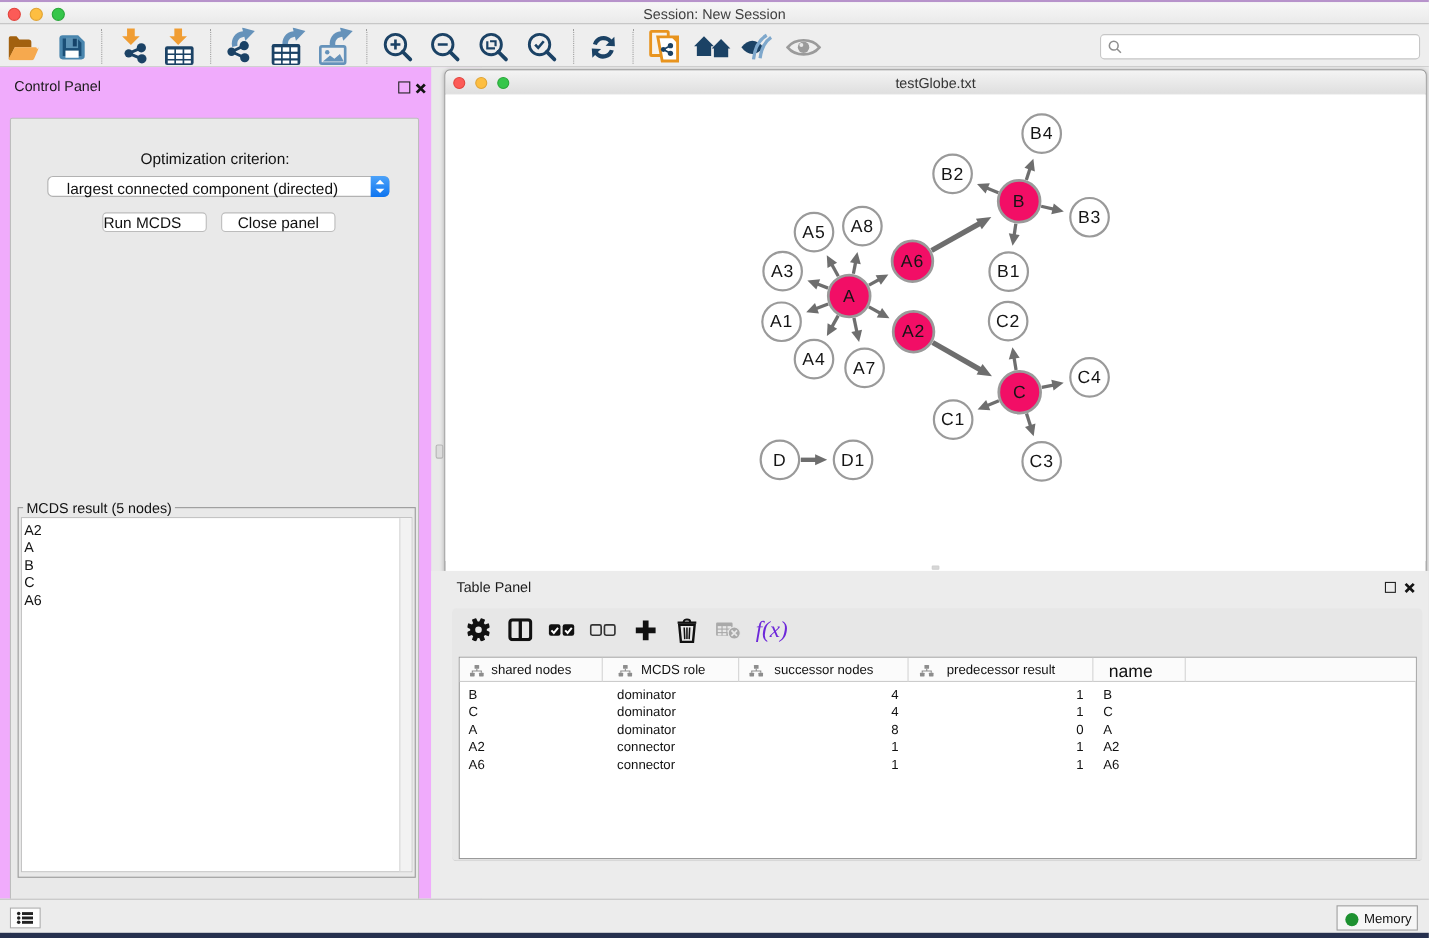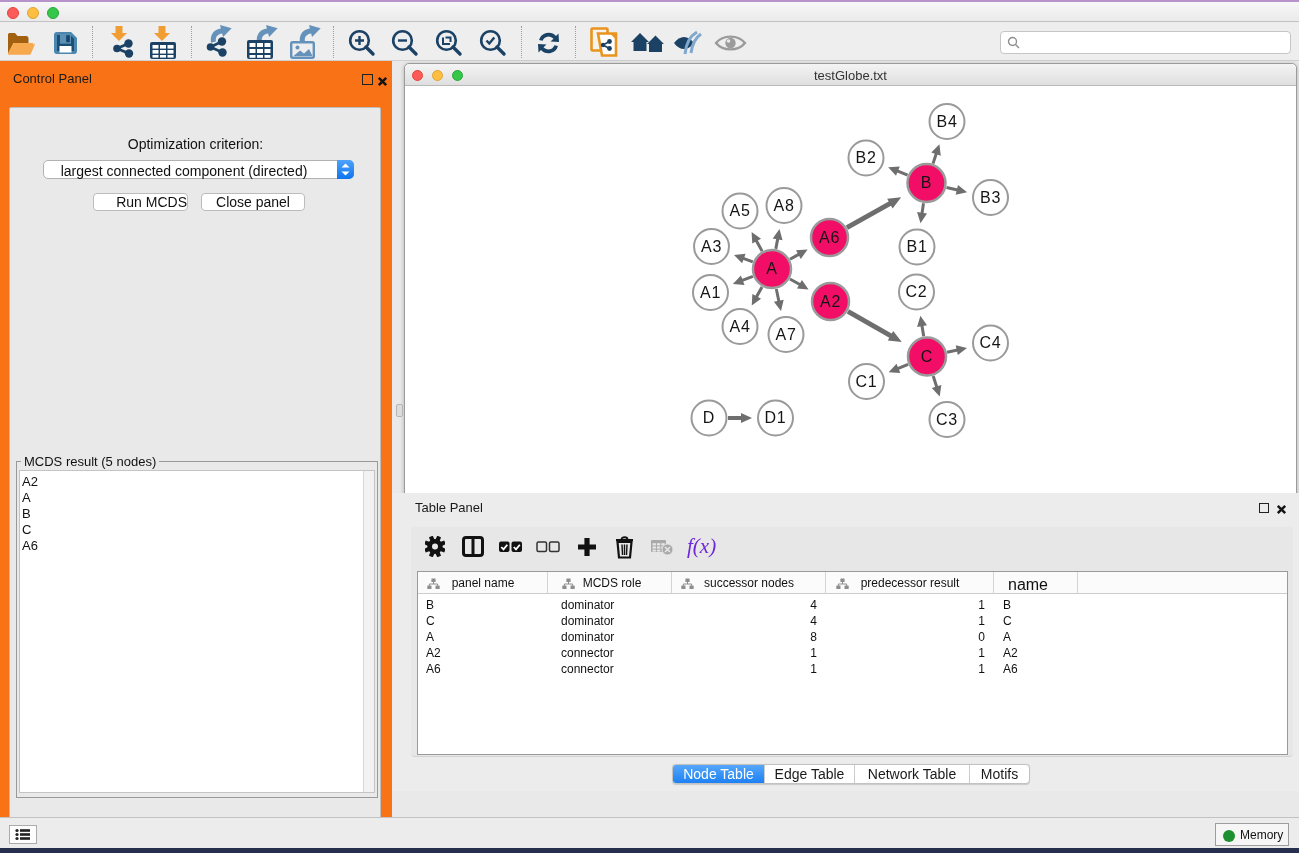--- a/index.html
+++ b/index.html
@@ -5,20 +5,21 @@
 .abs{position:absolute}
 .light{width:12px;height:12px;border-radius:50%;position:absolute;top:4.5px}
 </style></head><body>
 
 <div class="abs" style="left:0;top:0;width:1299px;height:2px;background:#b793cb"></div>
 
 <div class="abs" style="left:0;top:2px;width:1299px;height:20px;background:linear-gradient(#f7f7f7,#eaeaea);border-bottom:1px solid #c2c2c2">
   <div class="light" style="left:7px;background:#fc5b57;border:1px solid #e2453e"></div>
   <div class="light" style="left:27px;background:#fdbe41;border:1px solid #e0a435"></div>
   <div class="light" style="left:47px;background:#35c64a;border:1px solid #2aa73a"></div>
+  <div class="abs" style="left:0;width:1299px;text-align:center;top:3px;font-size:13px;color:#404040">Session: New Session</div>
 </div>
 
 <div class="abs" id="toolbar" style="left:0;top:23px;width:1299px;height:38px;background:#eeeeee;border-bottom:1px solid #d0d0d0">
     <div style="position:absolute;left:92px;top:3px;height:32px;width:0;border-left:1px dotted #9e9e9e"></div>
     <div style="position:absolute;left:190.5px;top:3px;height:32px;width:0;border-left:1px dotted #9e9e9e"></div>
     <div style="position:absolute;left:333px;top:3px;height:32px;width:0;border-left:1px dotted #9e9e9e"></div>
     <div style="position:absolute;left:521px;top:3px;height:32px;width:0;border-left:1px dotted #9e9e9e"></div>
     <div style="position:absolute;left:575px;top:3px;height:32px;width:0;border-left:1px dotted #9e9e9e"></div>
     <svg style="position:absolute;left:7px;top:8px" width="28" height="24" viewBox="0 0 28 24">
       <path d="M1 23 V3.5 a1.5 1.5 0 0 1 1.5 -1.5 H8 l2.5 3 h8.5 a2.5 2.5 0 0 1 2.5 2.5 V12 H6.5 Z" fill="#a2610f"></path>
@@ -140,42 +141,42 @@
       <circle cx="16.5" cy="11" r="5.2" fill="#9b9b9b"></circle>
       <circle cx="14.5" cy="9" r="1.8" fill="#e8e8e8"></circle>
     </svg>
     <div style="position:absolute;left:1000px;top:8px;width:291px;height:23px;background:#fff;border:1px solid #c6c6c6;border-radius:4px"></div>
     <svg style="position:absolute;left:1007px;top:13px" width="14" height="14">
       <circle cx="5.5" cy="5.5" r="4" fill="none" stroke="#8e8e8e" stroke-width="1.4"></circle>
       <path d="M8.5 8.5 L12 12" stroke="#8e8e8e" stroke-width="1.4"></path>
     </svg>
   </div>
 
-<div class="abs" style="left:0;top:61px;width:438px;height:756px;background:#f97316;border-right:1px solid #bfbfbf">
+<div class="abs" style="left:0;top:61px;width:438px;height:756px;background:#f0abfc;border-right:1px solid #bfbfbf">
   <div class="abs" style="left:13px;top:10px;font-size:13px;color:#1a1a1a">Control Panel</div>
   <div class="abs" style="left:362px;top:13px;width:11px;height:11px;border:1.5px solid #222;background:transparent"></div>
   <div class="abs" style="left:377px;top:12px"><svg width="11" height="11" viewBox="0 0 11 11">
         <path d="M1.8 1.8 L9.2 9.2 M9.2 1.8 L1.8 9.2" stroke="#141414" stroke-width="2.5"></path>
       </svg></div>
 
   <div class="abs" style="left:9px;top:46px;width:372px;height:757px;background:#e9e9e9;border:1px solid #bdbdbd;border-radius:2px"></div>
 
   <div class="abs" style="left:43px;top:99px;width:311px;height:19px;background:#fff;border:1px solid #b2b2b2;border-radius:5px">
     <div class="abs" style="left:0;top:2px;width:280px;text-align:center;font-size:14px;color:#111;white-space:nowrap">largest connected component (directed)</div>
     <div class="abs" style="right:-1px;top:-1px;width:17px;height:19px;border-radius:0 5px 5px 0;background:linear-gradient(#4da3fa,#0d74ef)">
       <svg width="17" height="19">
           <path d="M4.5 7.5 L8.5 3.5 L12.5 7.5 Z" fill="#fff"></path>
           <path d="M4.5 11.5 L8.5 15.5 L12.5 11.5 Z" fill="#fff"></path>
         </svg>
     </div>
   </div>
 
   <div class="abs" style="left:0;top:75px;width:391px;text-align:center;font-size:14px;color:#111">Optimization criterion:</div>
 
-  <div class="abs" style="left:93px;top:132px;width:95px;height:18px;background:#fff;border:1px solid #bcbcbc;border-radius:4px;text-align:right;font-size:14px;line-height:17px;color:#111">Run MCDS</div>
+  <div class="abs" style="left:93px;top:132px;width:95px;height:18px;background:#fff;border:1px solid #bcbcbc;border-radius:4px;text-align:left;font-size:14px;line-height:17px;color:#111">Run MCDS</div>
   <div class="abs" style="left:201px;top:132px;width:104px;height:18px;background:#fff;border:1px solid #bcbcbc;border-radius:4px;text-align:center;font-size:14px;line-height:17px;color:#111">Close panel</div>
 
   <div class="abs" style="left:16px;top:400px;width:362px;height:337px;border:1px solid #999"></div>
   <div class="abs" style="left:21px;top:393px;background:#e9e9e9;padding:0 3px;font-size:13px;color:#111">MCDS result (5 nodes)</div>
   <div class="abs" style="left:19px;top:409px;width:356px;height:323px;background:#fff;border:1px solid #c4c4c4"></div>
   <div class="abs" style="left:363px;top:410px;width:11px;height:321px;background:#f2f2f2;border-left:1px solid #d8d8d8"></div>
   <div class="abs" style="left:22px;top:413px;font-size:13px;color:#111;line-height:16px">A2<br>A<br>B<br>C<br>A6</div>
 </div>
 
 <div class="abs" style="left:392px;top:61px;width:907px;height:756px;background:#e9e9e9"></div>
@@ -272,21 +273,21 @@
       </svg>
   </div>
   <svg class="abs" style="right:2px;bottom:2px" width="12" height="12">
       <path d="M2 11 L11 2 M6 11 L11 6 M10 11 L11 10" stroke="#9a9a9a" stroke-width="1"></path>
     </svg>
 </div>
 
 <div class="abs" style="left:396px;top:404px;width:7px;height:13px;background:#dcdcdc;border:1px solid #b5b5b5;border-radius:2px"></div>
 <div class="abs" style="left:847px;top:514px;width:7px;height:4px;background:#d7d7d7;border:1px solid #cfcfcf;border-radius:1px"></div>
 
-<div class="abs" id="tablepanel" style="left:392px;top:493px;width:907px;height:298px;background:#ececec">
+<div class="abs" id="tablepanel" style="left:392px;top:519px;width:907px;height:298px;background:#ececec">
   <div class="abs" style="left:23px;top:7px;font-size:13px;color:#1a1a1a">Table Panel</div>
   <div class="abs" style="left:1259px;top:527px"></div>
   <div class="abs" style="left:867px;top:10px;width:10px;height:10px;border:1.5px solid #222"></div>
   <div class="abs" style="left:884px;top:8px"><svg width="11" height="11" viewBox="0 0 11 11">
         <path d="M1.8 1.8 L9.2 9.2 M9.2 1.8 L1.8 9.2" stroke="#141414" stroke-width="2.5"></path>
       </svg></div>
 
   <div class="abs" style="left:19px;top:34px;width:882px;height:230px;background:#e7e7e7;border-radius:4px;border-bottom:1px solid #d2d2d2"></div>
   <div class="abs" id="tabletools" style="left:19px;top:34px;width:882px;height:44px">
       <svg style="position:absolute;left:14px;top:9px" width="20" height="21" viewBox="0 0 20 21">
@@ -367,21 +368,21 @@
         </g>
       </svg>
       <svg style="position:absolute;left:418px;top:6px" width="13" height="12" viewBox="0 0 13 12">
         <g fill="#8d8d8d">
           <rect x="4.4" y="0.5" width="4.2" height="3.4" rx="0.5"></rect>
           <rect x="0.3" y="7.5" width="4.2" height="3.4" rx="0.5"></rect>
           <rect x="8.5" y="7.5" width="4.2" height="3.4" rx="0.5"></rect>
           <path d="M6.5 4 V6 M2.4 7.6 V6 H10.6 V7.6" stroke="#8d8d8d" stroke-width="1" fill="none"></path>
         </g>
       </svg>
-      <div style="position:absolute;left:-25px;top:4px;width:180px;text-align:center;font-size:12px;color:#111">panel name</div>
+      <div style="position:absolute;left:-25px;top:4px;width:180px;text-align:center;font-size:12px;color:#111">shared nodes</div>
       <div style="position:absolute;left:104px;top:4px;width:180px;text-align:center;font-size:12px;color:#111">MCDS role</div>
       <div style="position:absolute;left:241px;top:4px;width:180px;text-align:center;font-size:12px;color:#111">successor nodes</div>
       <div style="position:absolute;left:402px;top:4px;width:180px;text-align:center;font-size:12px;color:#111">predecessor result</div>
       <div style="position:absolute;left:520px;top:4px;width:180px;text-align:center;font-size:16px;color:#111">name</div>
       <div style="position:absolute;left:8px;top:26px;font-size:12px;color:#111">B</div>
       <div style="position:absolute;left:143px;top:26px;font-size:12px;color:#111">dominator</div>
       <div style="position:absolute;left:319px;top:26px;width:80px;text-align:right;font-size:12px;color:#111">4</div>
       <div style="position:absolute;left:487px;top:26px;width:80px;text-align:right;font-size:12px;color:#111">1</div>
       <div style="position:absolute;left:585px;top:26px;font-size:12px;color:#111">B</div>
       <div style="position:absolute;left:8px;top:42px;font-size:12px;color:#111">C</div>
@@ -399,26 +400,20 @@
       <div style="position:absolute;left:319px;top:74px;width:80px;text-align:right;font-size:12px;color:#111">1</div>
       <div style="position:absolute;left:487px;top:74px;width:80px;text-align:right;font-size:12px;color:#111">1</div>
       <div style="position:absolute;left:585px;top:74px;font-size:12px;color:#111">A2</div>
       <div style="position:absolute;left:8px;top:90px;font-size:12px;color:#111">A6</div>
       <div style="position:absolute;left:143px;top:90px;font-size:12px;color:#111">connector</div>
       <div style="position:absolute;left:319px;top:90px;width:80px;text-align:right;font-size:12px;color:#111">1</div>
       <div style="position:absolute;left:487px;top:90px;width:80px;text-align:right;font-size:12px;color:#111">1</div>
       <div style="position:absolute;left:585px;top:90px;font-size:12px;color:#111">A6</div>
     </div>
 
-  <div class="abs" style="left:280px;top:271px;height:20px;display:flex;font-size:14px;border-radius:4px;overflow:hidden;border:1px solid #c2c2c2;background:#fff;box-shadow:0 0.5px 1px rgba(0,0,0,.15)">
-    <div style="width:91px;line-height:19px;text-align:center;background:linear-gradient(#55a7f9,#1d80f4);color:#fff">Node Table</div>
-    <div style="width:90px;line-height:19px;text-align:center;border-left:1px solid #ccc;color:#1a1a1a">Edge Table</div>
-    <div style="width:115px;line-height:19px;text-align:center;border-left:1px solid #ccc;color:#1a1a1a">Network Table</div>
-    <div style="width:60px;line-height:19px;text-align:center;border-left:1px solid #ccc;color:#1a1a1a">Motifs</div>
-  </div>
 </div>
 
 <div class="abs" style="left:0;top:817px;width:1299px;height:31px;background:#ececec;border-top:1px solid #c2c2c2">
   <div class="abs" style="left:9px;top:7px;width:28px;height:19px;background:#fdfdfd;border:1px solid #ababab">
     <svg width="26" height="17">
         <g fill="#222">
           <circle cx="7" cy="4.5" r="1.6"></circle>
           <circle cx="7" cy="8.5" r="1.6"></circle>
           <circle cx="7" cy="12.5" r="1.6"></circle>
           <rect x="10" y="3.2" width="10" height="2.6"></rect>

